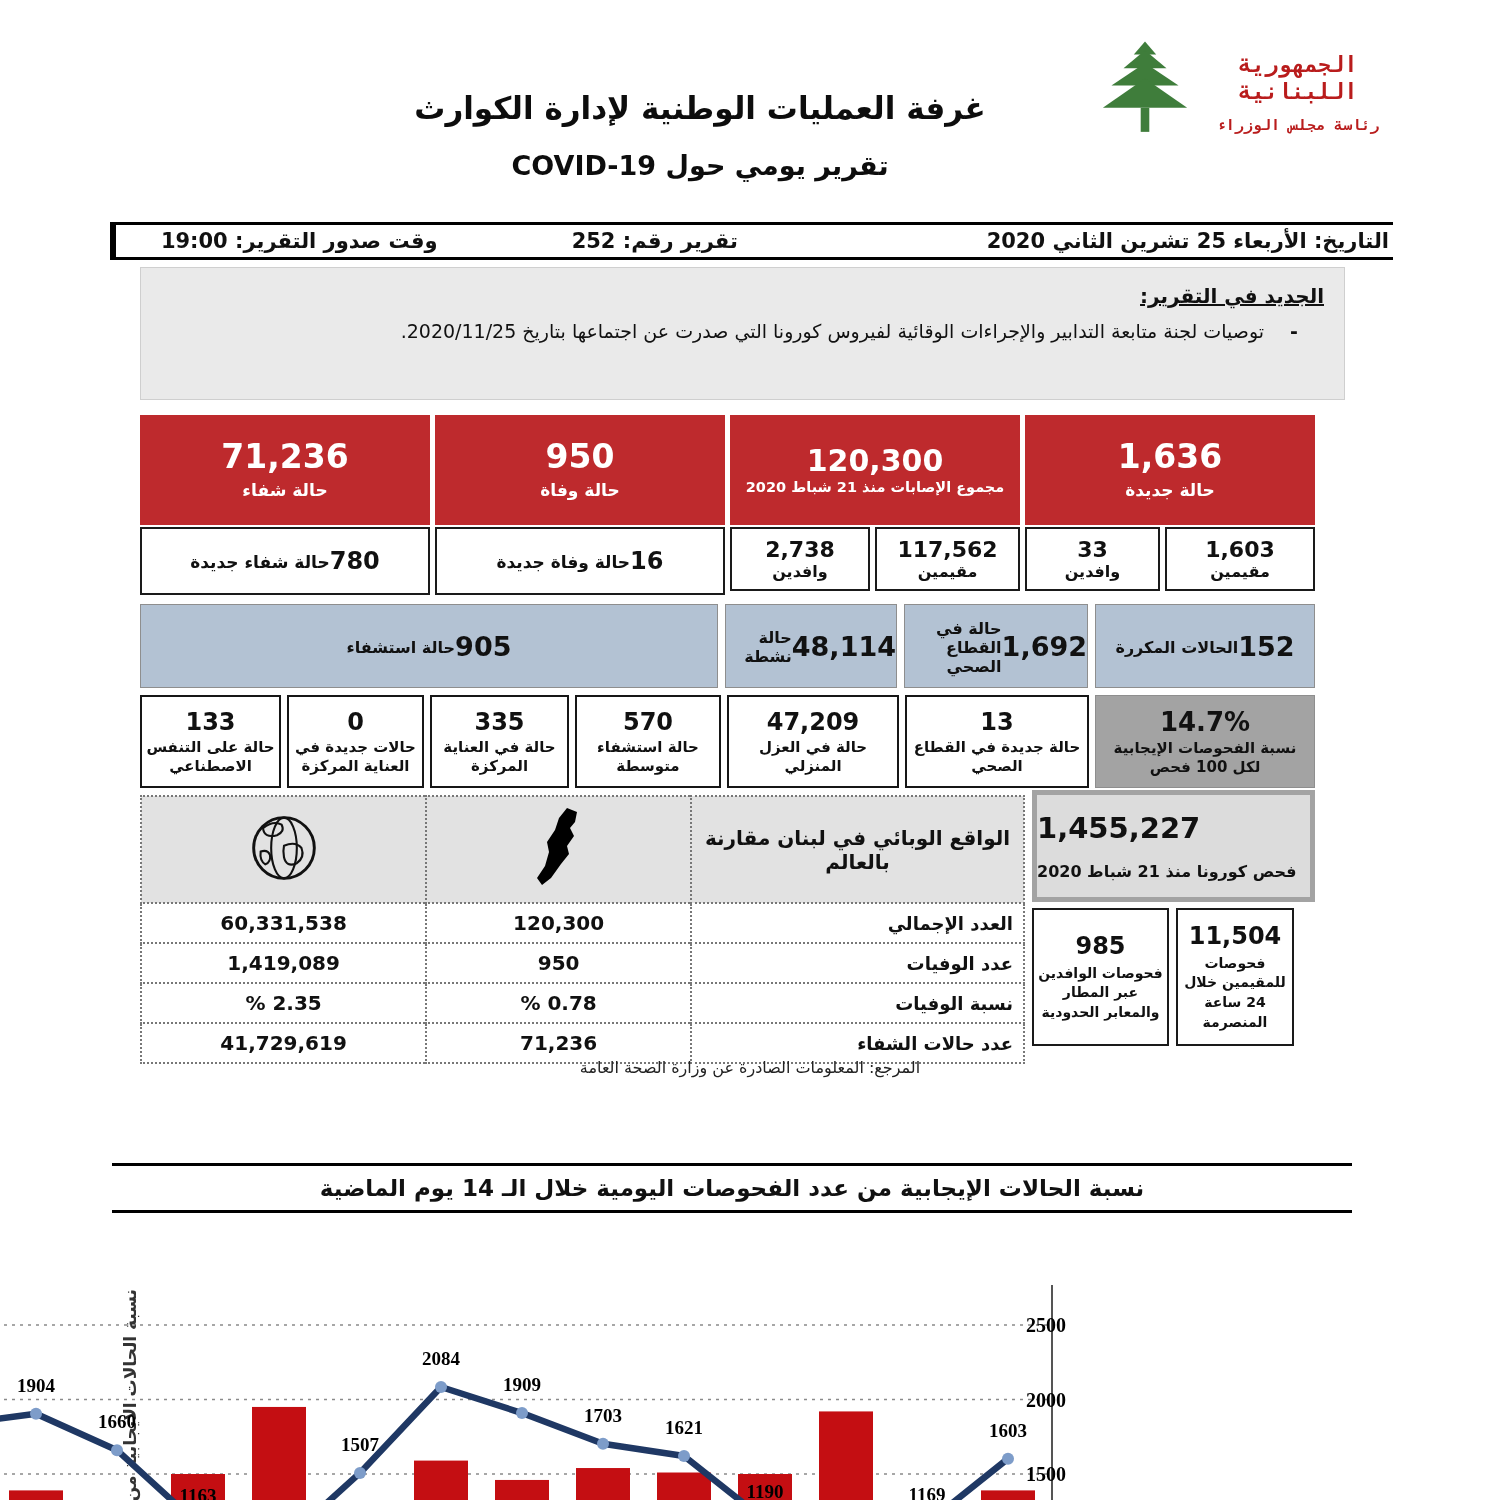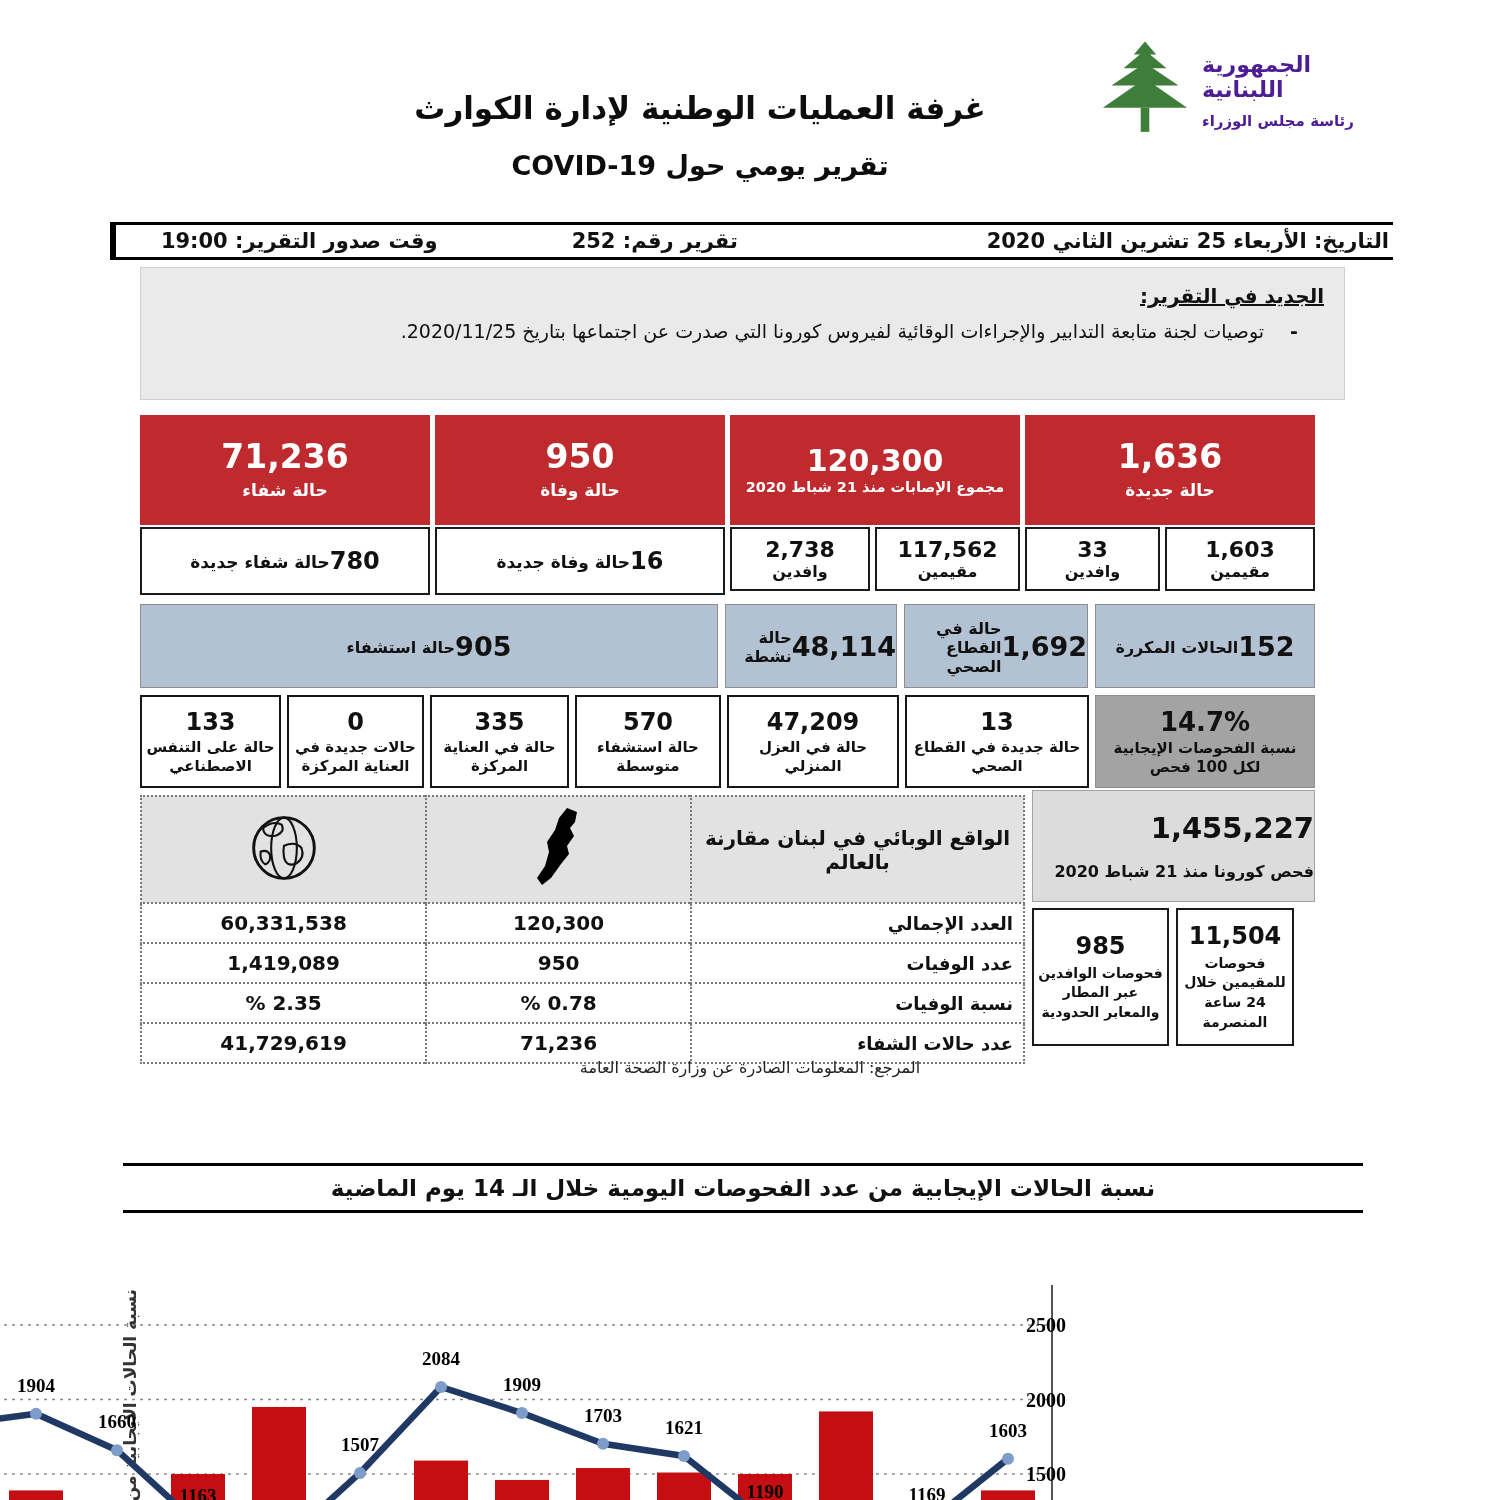--- a/index.html
+++ b/index.html
@@ -2,21 +2,21 @@
 <html lang="ar" dir="rtl"><head>
 <meta charset="utf-8">
 <style>
   html,body{margin:0;padding:0;background:#fff;}
   .page{position:relative;width:1500px;height:1500px;background:#ffffff;overflow:hidden;
         font-family:"DejaVu Sans",sans-serif;direction:rtl;color:#111;}
 
   
   .logo{position:absolute;top:36px;left:1102px;width:292px;height:150px;display:flex;
         justify-content:flex-end;align-items:flex-start;gap:14px;}
-  .logo-text{padding-top:16px;text-align:left;color:#4c1d95;}
+  .logo-text{padding-top:16px;text-align:center;color:#b91c1c;font-family:Liberation Mono, monospace;}
   .logo-line1{font-size:22px;font-weight:bold;letter-spacing:1px;}
   .logo-line2{font-size:15px;font-weight:bold;margin-top:10px;}
   .page-title{position:absolute;top:90px;left:350px;width:700px;text-align:center;
               font-size:31px;font-weight:bold;color:#0d0d0d;}
   .page-subtitle{position:absolute;top:150px;left:350px;width:700px;text-align:center;
               font-size:27px;font-weight:bold;color:#0d0d0d;}
 
   
   .meta{position:absolute;top:222px;left:110px;width:1283px;height:38px;box-sizing:border-box;
         border-top:3px solid #000;border-bottom:3px solid #000;border-left:6px solid #000;
@@ -73,37 +73,37 @@
   table.cmp td{border:2px dotted #777;}
   .cmp-head td{background:#e2e2e2;height:103px;text-align:center;vertical-align:middle;}
   .c-label-h{width:335px;font-size:20px;font-weight:bold;}
   .c-leb-h{width:265px;} .c-world-h{width:285px;}
   .cmp-row td{height:36px;}
   .cmp-row .lab{font-size:18px;font-weight:bold;text-align:right;padding-right:10px;}
   .cmp-row .val{font-size:20px;font-weight:bold;text-align:center;}
 
   
   .tests-total{position:absolute;top:790px;left:1032px;width:283px;height:112px;box-sizing:border-box;
-               background:#dcdcdc;border:1px solid #a3a3a3;display:flex;flex-direction:column;
-               align-items:flex-start;justify-content:center;}
+               background:#dcdcdc;border:5px solid #a3a3a3;display:flex;flex-direction:column;
+               align-items:flex-end;justify-content:center;}
   .tests-total .v{font-size:29px;font-weight:bold;}
   .tests-total .l{font-size:16px;font-weight:bold;margin-top:17px;}
   .tbox{position:absolute;top:908px;height:138px;box-sizing:border-box;background:#fff;
         border:2px solid #1a1a1a;display:flex;flex-direction:column;align-items:center;
         justify-content:center;text-align:center;padding:2px;}
   .tbox .v{font-size:24px;font-weight:bold;}
   .tbox .l{font-size:14px;font-weight:bold;line-height:1.4;margin-top:4px;}
   .tbox.arrivals{left:1032px;width:137px;}
   .tbox.residents{left:1176px;width:118px;}
 
   .reference{position:absolute;top:1058px;left:0;width:100%;text-align:center;
              font-size:16px;color:#222;}
 
   
-  .chart-title-box{position:absolute;top:1163px;left:123px;width:1240px;height:50px;box-sizing:border-box;
+  .chart-title-box{position:absolute;top:1163px;left:112px;width:1240px;height:50px;box-sizing:border-box;
                    border-top:3px solid #000;border-bottom:3px solid #000;display:flex;
                    align-items:center;justify-content:center;font-size:23px;font-weight:bold;}
   .chart{position:absolute;top:1272px;left:0;width:1240px;height:270px;}
   .yaxis-title{position:absolute;top:1289px;left:-110px;width:230px;transform:rotate(-90deg);
                transform-origin:100% 0;direction:rtl;text-align:right;font-size:17px;
                font-weight:bold;color:#333;white-space:nowrap;}
 </style>
 </head>
 <body>
 

